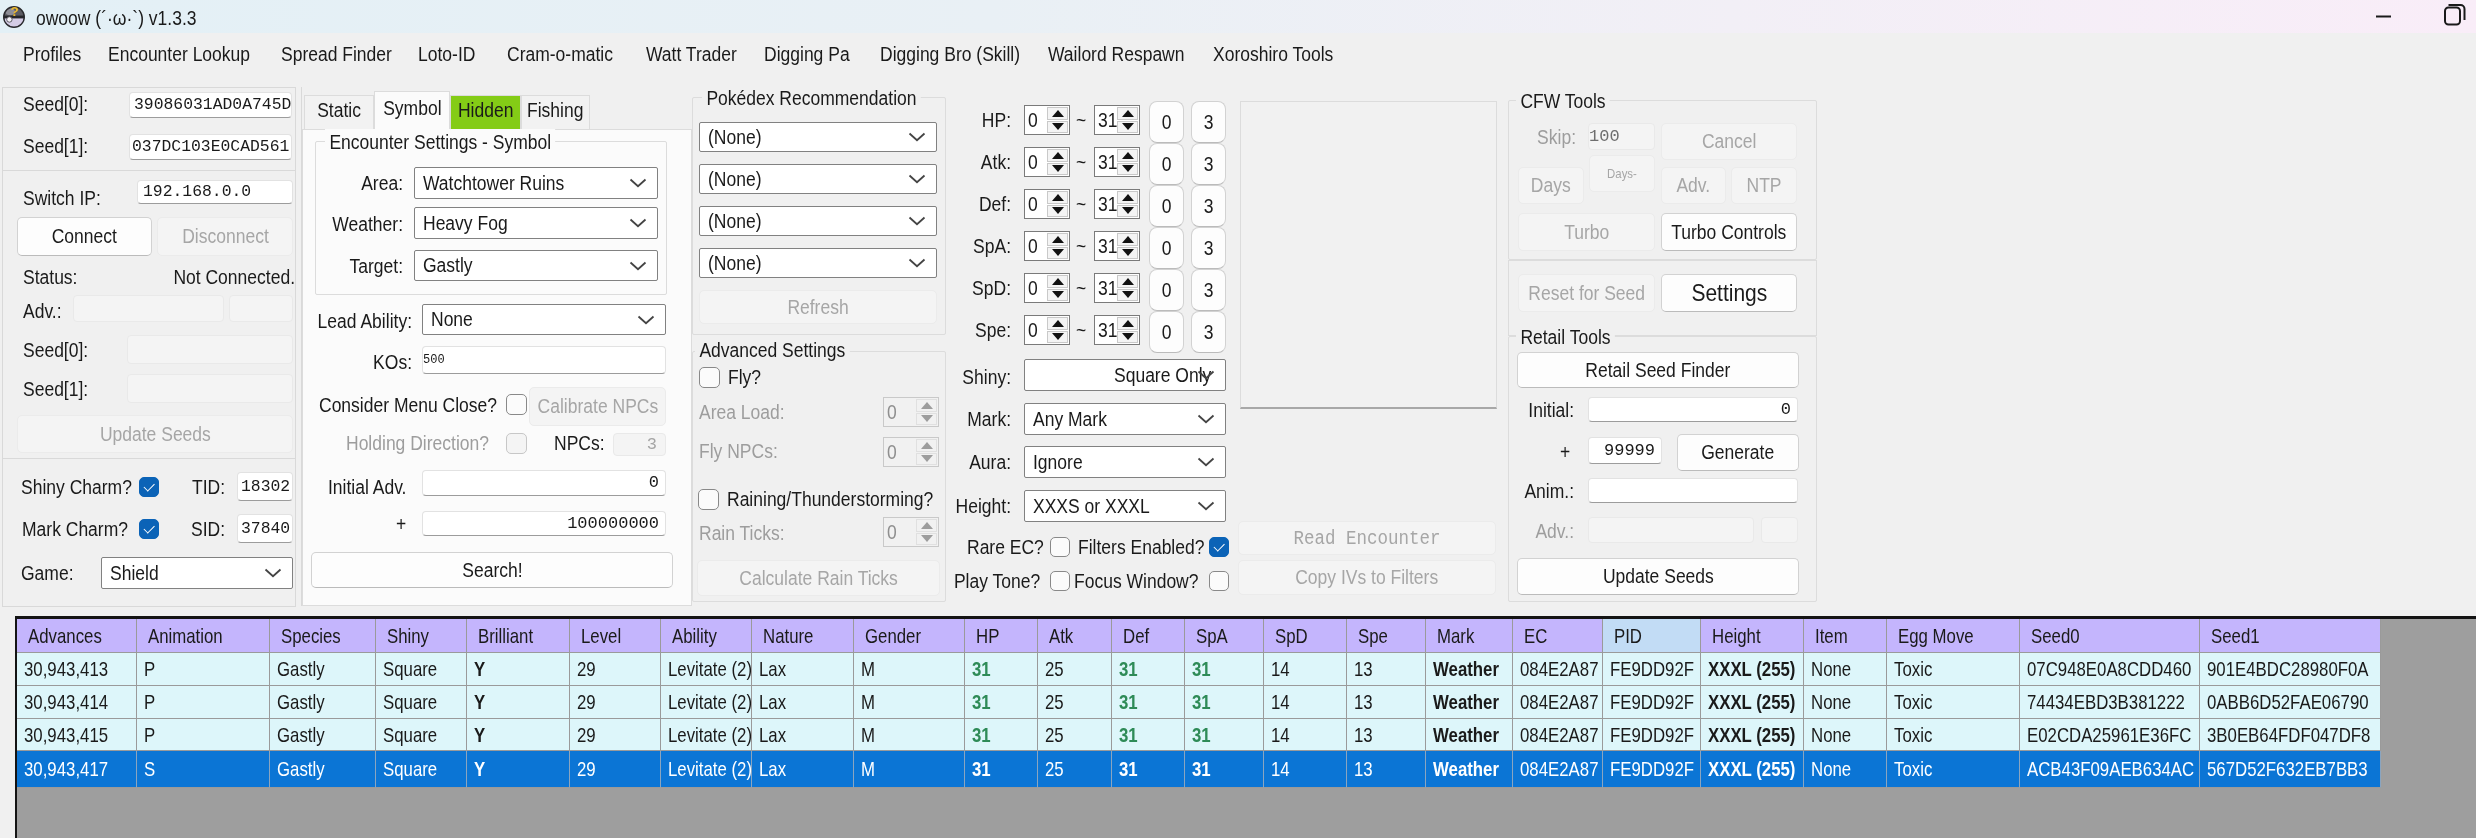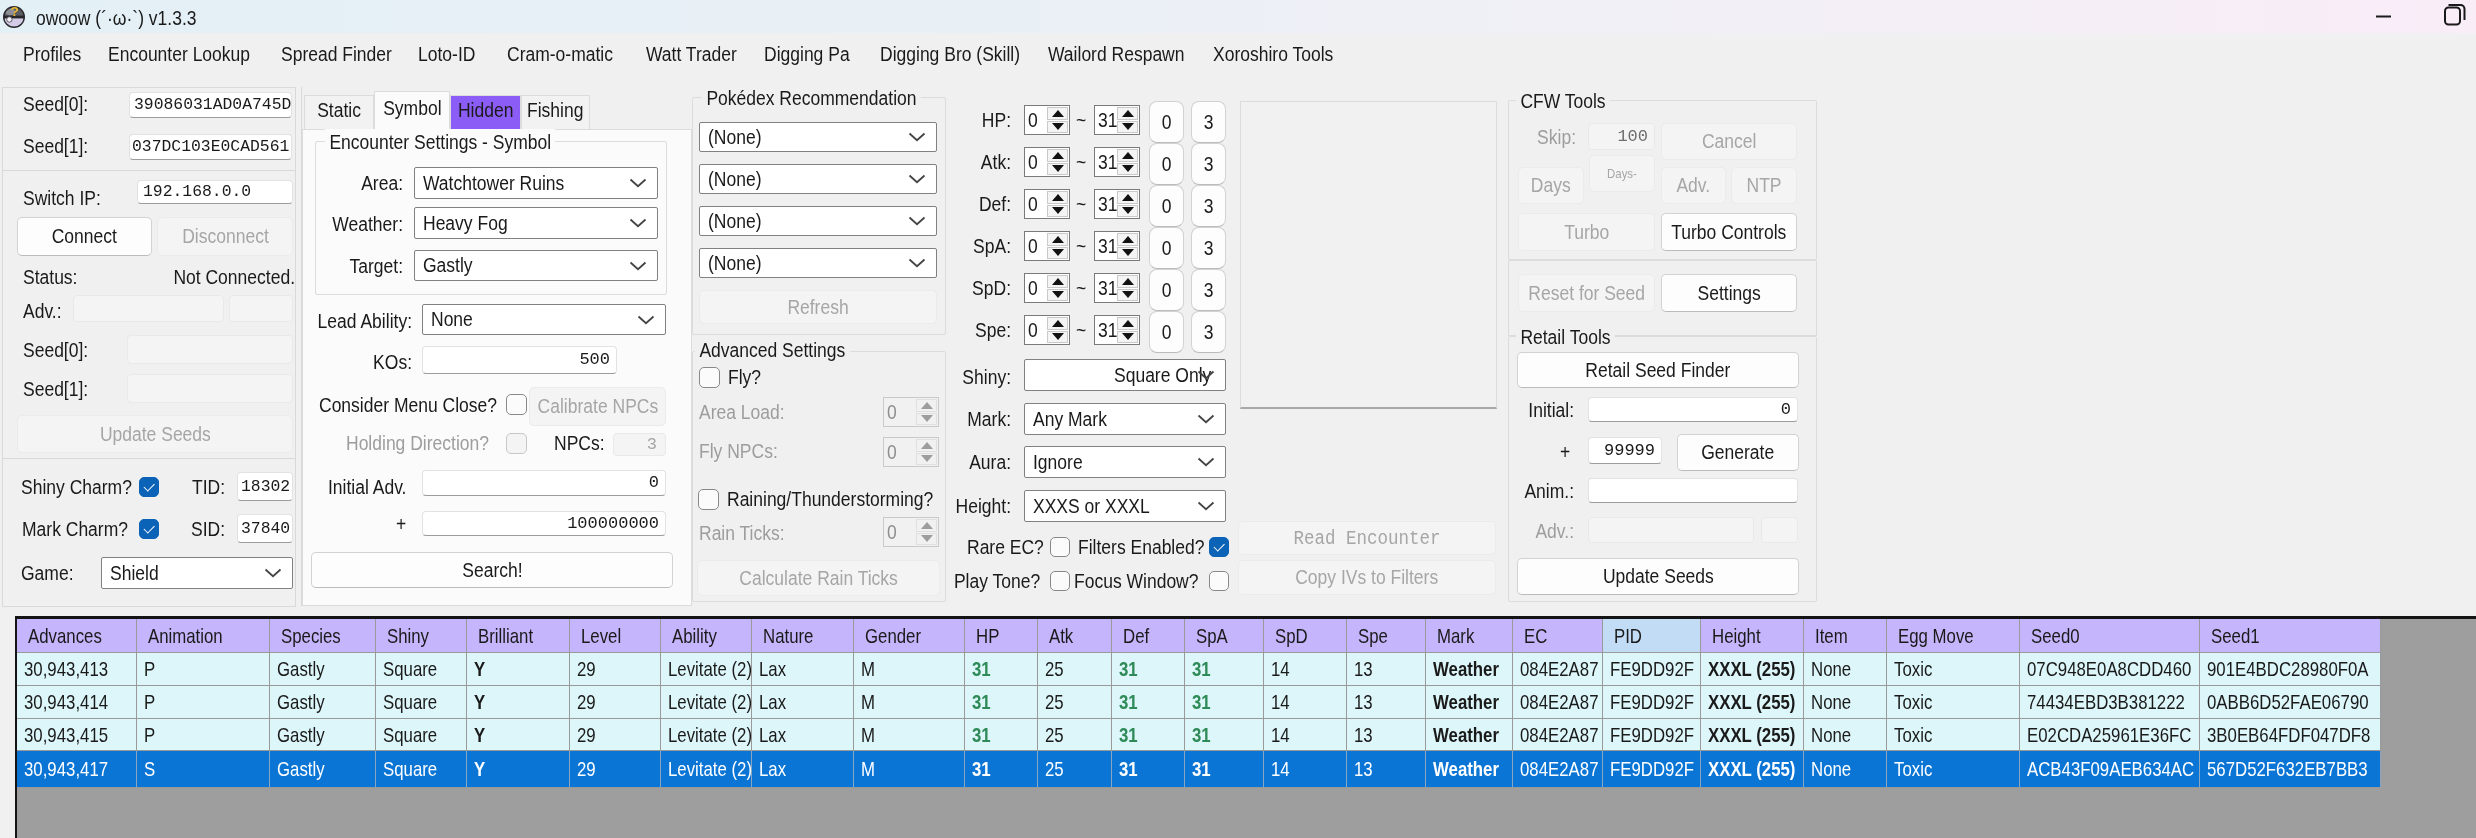--- a/index.html
+++ b/index.html
@@ -123,21 +123,21 @@
       <path d="M1.5 1.5 L9 8.2 L16.5 1.5" fill="none" stroke="#444" stroke-width="1.8"></path>
     </svg>
   </div>
 <div class="ab" style="left:302px;top:129px;width:390px;height:477px;background:#fbfbfb;border:1px solid #dcdcdc;"></div>
 <div class="ab" style="left:304px;top:95px;width:70px;height:34px;background:#f2f2f2;border:1px solid #dcdcdc;border-bottom:none;display:flex;align-items:center;justify-content:center;padding-bottom:4px;font-size:20px;">
     <span class="sx">Static</span>
   </div>
 <div class="ab" style="left:374px;top:91px;width:76px;height:38px;background:#fbfbfb;border:1px solid #dcdcdc;border-bottom:none;display:flex;align-items:center;justify-content:center;padding-bottom:4px;font-size:20px;z-index:2;">
     <span class="sx">Symbol</span>
   </div>
-<div class="ab" style="left:450px;top:95px;width:71px;height:34px;background:#8b5cf6;border:1px solid #dcdcdc;border-bottom:none;display:flex;align-items:center;justify-content:center;padding-bottom:4px;font-size:20px;">
+<div class="ab" style="left:450px;top:95px;width:71px;height:34px;background:#84cc16;border:1px solid #dcdcdc;border-bottom:none;display:flex;align-items:center;justify-content:center;padding-bottom:4px;font-size:20px;">
     <span class="sx">Hidden</span>
   </div>
 <div class="ab" style="left:521px;top:95px;width:69px;height:34px;background:#f2f2f2;border:1px solid #dcdcdc;border-bottom:none;display:flex;align-items:center;justify-content:center;padding-bottom:4px;font-size:20px;">
     <span class="sx">Fishing</span>
   </div>
 <div class="grp" style="left:315px;top:141px;width:352px;height:154px;"></div>
 <div class="lbl" style="left:325px;top:129px;background:#fbfbfb;padding:0 5px;font-size:20px;z-index:3;">Encounter Settings - Symbol</div>
 <div class="lbl ra" style="left:308px;top:170px;width:95px;text-align:right;">Area:</div>
 <div class="cmb" style="left:414px;top:167px;width:244px;height:32px;font-size:20px;">
     <span class="lx">Watchtower Ruins</span>
@@ -160,21 +160,21 @@
     </svg>
   </div>
 <div class="lbl ra" style="left:292px;top:308px;width:120px;text-align:right;">Lead Ability:</div>
 <div class="cmb" style="left:422px;top:304px;width:244px;height:31px;font-size:20px;">
     <span class="lx">None</span>
     <svg class="chv" width="18" height="10" viewBox="0 0 18 10">
       <path d="M1.5 1.5 L9 8.2 L16.5 1.5" fill="none" stroke="#444" stroke-width="1.8"></path>
     </svg>
   </div>
 <div class="lbl ra" style="left:317px;top:349px;width:95px;text-align:right;">KOs:</div>
-<div class="wtb mono" style="left:422px;top:346px;width:195px;height:28px;line-height:26px;text-align:right;padding-right:6px;font-size:17px;">500</div>
+<div class="wtb mono" style="left:422px;top:346px;width:244px;height:28px;line-height:26px;padding-right:6px;font-size:12px;">500</div>
 <div class="lbl" style="left:319px;top:392px;">Consider Menu Close?</div>
 <div class="ckb" style="left:506px;top:394px;width:21px;height:21px;"></div>
 <div class="wbtn dis" style="left:529px;top:387px;width:137px;height:39px;font-size:20px;">
     <span class="sx">Calibrate NPCs</span>
   </div>
 <div class="lbl glbl" style="left:346px;top:430px;">Holding Direction?</div>
 <div class="ckb dis" style="left:506px;top:433px;width:21px;height:21px;"></div>
 <div class="lbl" style="left:554px;top:430px;">NPCs:</div>
 <div class="wtb dis mono" style="left:613px;top:433px;width:53px;height:23px;line-height:21px;text-align:right;padding-right:8px;font-size:17px;">3</div>
 <div class="lbl" style="left:328px;top:474px;">Initial Adv.</div>
@@ -477,21 +477,21 @@
 <div class="ab" style="left:1240px;top:101px;width:257px;height:308px;background:#f1f1f1;border:1px solid #dcdcdc;border-bottom:2px solid #a8a8a8;"></div>
 <div class="wbtn dis" style="left:1238px;top:521px;width:258px;height:34px;font-size:20px;font-family:Liberation Mono, monospace;">
     <span class="sx">Read Encounter</span>
   </div>
 <div class="wbtn dis" style="left:1238px;top:560px;width:258px;height:35px;font-size:20px;">
     <span class="sx">Copy IVs to Filters</span>
   </div>
 <div class="grp" style="left:1508px;top:100px;width:309px;height:160px;"></div>
 <div class="lbl" style="left:1516px;top:88px;background:#f0f0f0;padding:0 5px;font-size:20px;z-index:3;">CFW Tools</div>
 <div class="lbl glbl ra" style="left:1531px;top:124px;width:45px;text-align:right;">Skip:</div>
-<div class="wtb dis mono" style="left:1588px;top:123px;width:67px;height:27px;line-height:25px;text-align:right;padding-right:6px;font-size:17px;"><span style="color:#6e6e6e">100</span></div>
+<div class="wtb dis mono" style="left:1588px;top:123px;width:67px;height:27px;line-height:25px;text-align:left;padding-right:6px;font-size:17px;"><span style="color:#6e6e6e">100</span></div>
 <div class="wbtn dis" style="left:1661px;top:123px;width:136px;height:37px;font-size:20px;">
     <span class="sx">Cancel</span>
   </div>
 <div class="wbtn dis" style="left:1518px;top:167px;width:66px;height:37px;font-size:20px;">
     <span class="sx">Days</span>
   </div>
 <div class="wbtn dis" style="left:1589px;top:155px;width:66px;height:37px;font-size:13px;">
     <span class="sx">Days-</span>
   </div>
 <div class="wbtn dis" style="left:1661px;top:167px;width:65px;height:37px;font-size:20px;">
@@ -503,21 +503,21 @@
 <div class="wbtn dis" style="left:1518px;top:213px;width:137px;height:38px;font-size:20px;">
     <span class="sx">Turbo</span>
   </div>
 <div class="wbtn" style="left:1661px;top:213px;width:136px;height:38px;font-size:20px;">
     <span class="sx">Turbo Controls</span>
   </div>
 <div class="box" style="left:1508px;top:260px;width:309px;height:76px;border-color:#dcdcdc;"></div>
 <div class="wbtn dis" style="left:1518px;top:274px;width:137px;height:38px;font-size:20px;">
     <span class="sx">Reset for Seed</span>
   </div>
-<div class="wbtn" style="left:1661px;top:274px;width:136px;height:38px;font-size:20px;">
+<div class="wbtn" style="left:1661px;top:274px;width:136px;height:38px;font-size:24px;">
     <span class="sx">Settings</span>
   </div>
 <div class="grp" style="left:1508px;top:336px;width:309px;height:266px;"></div>
 <div class="lbl" style="left:1516px;top:324px;background:#f0f0f0;padding:0 5px;font-size:20px;z-index:3;">Retail Tools</div>
 <div class="wbtn" style="left:1517px;top:352px;width:282px;height:36px;font-size:20px;">
     <span class="sx">Retail Seed Finder</span>
   </div>
 <div class="lbl ra" style="left:1510px;top:397px;width:64px;text-align:right;">Initial:</div>
 <div class="wtb mono" style="left:1588px;top:397px;width:210px;height:25px;line-height:23px;text-align:right;padding-right:6px;font-size:17px;">0</div>
 <div class="lbl" style="left:1560px;top:439px;">+</div>

